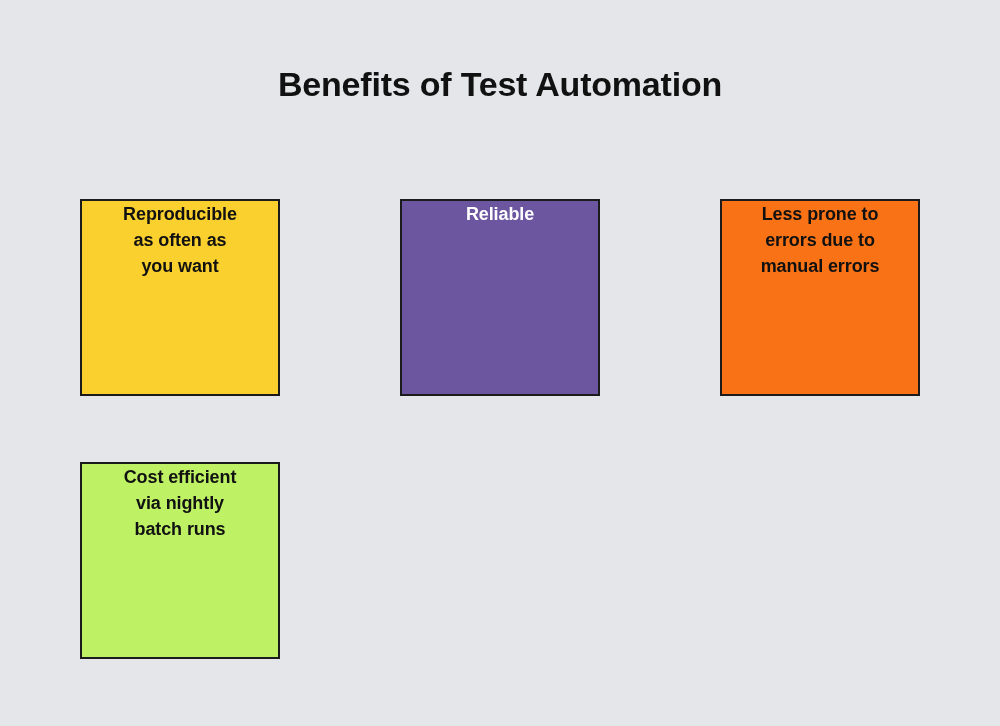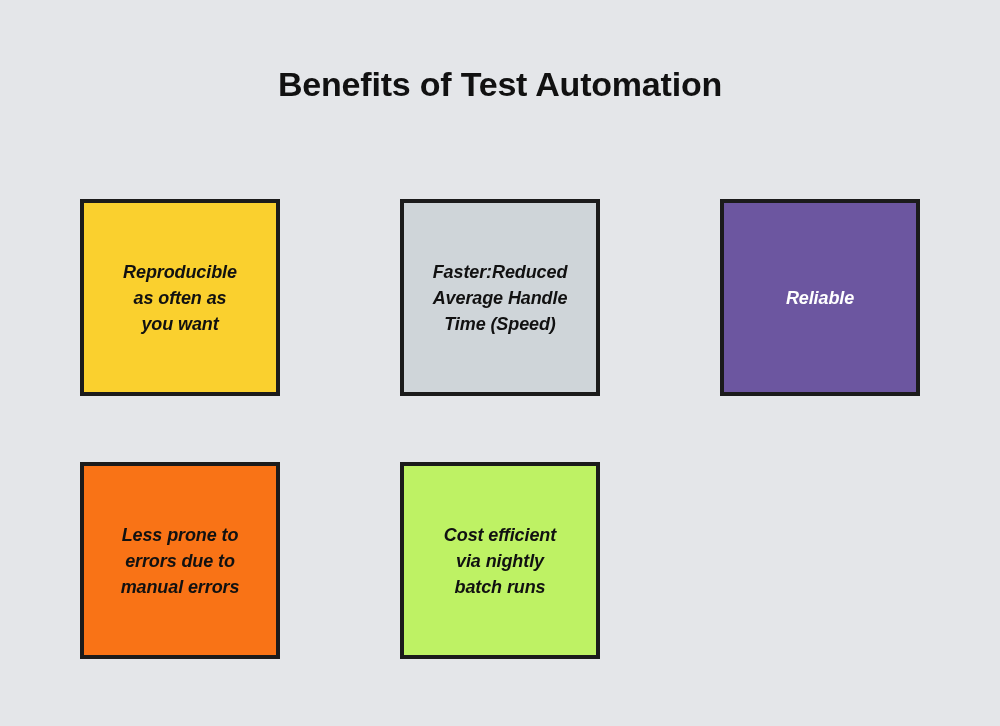--- a/index.html
+++ b/index.html
@@ -36,26 +36,25 @@
     width: 840px;
     display: grid;
     grid-template-columns: 200px 200px 200px;
     grid-template-rows: 197px 197px;
     column-gap: 120px;
     row-gap: 66px;
   }
 
   .card {
     box-sizing: border-box;
-    border: 4px solid #0f172a;
+    border: 2px solid #0f172a;
     display: flex;
-    align-items: center;
+    align-items: flex-start;
     justify-content: center;
     padding: 0 8px;
-    font-style: italic;
   }
 
   .card-label {
     font-size: 18px;
     font-weight: bold;
     line-height: 26px;
     text-align: center;
     letter-spacing: -0.1px;
     white-space: pre-line;
   }
@@ -70,25 +69,20 @@
 
 <div class="grid">
 
   <div class="card dark-text" style="background: rgb(250, 208, 46); border-color: rgb(27, 27, 27);">
     <div class="card-label" style="color: rgb(17, 17, 17);">Reproducible
 as often as
 you want</div>
   </div>
 
 
-  <div class="card dark-text" style="background: rgb(207, 213, 217); border-color: rgb(27, 27, 27);">
-    <div class="card-label" style="color: rgb(17, 17, 17);">Faster:Reduced
-Average Handle
-Time (Speed)</div>
-  </div>
 
   <div class="card light-text" style="background: rgb(108, 86, 160); border-color: rgb(27, 27, 27);">
     <div class="card-label" style="color: rgb(255, 255, 255);">Reliable</div>
   </div>
 
   <div class="card dark-text" style="background: #f97316; border-color: rgb(27, 27, 27);">
     <div class="card-label" style="color: rgb(17, 17, 17);">Less prone to
 errors due to
 manual errors</div>
   </div>

